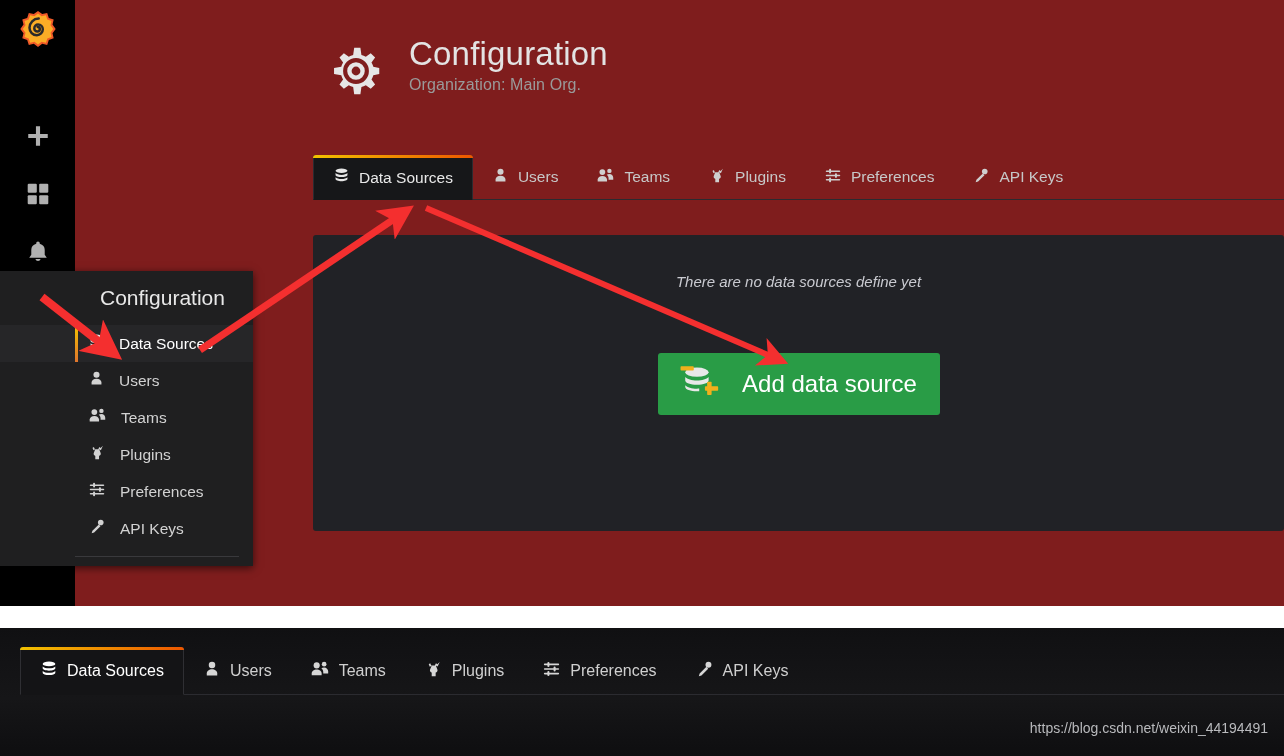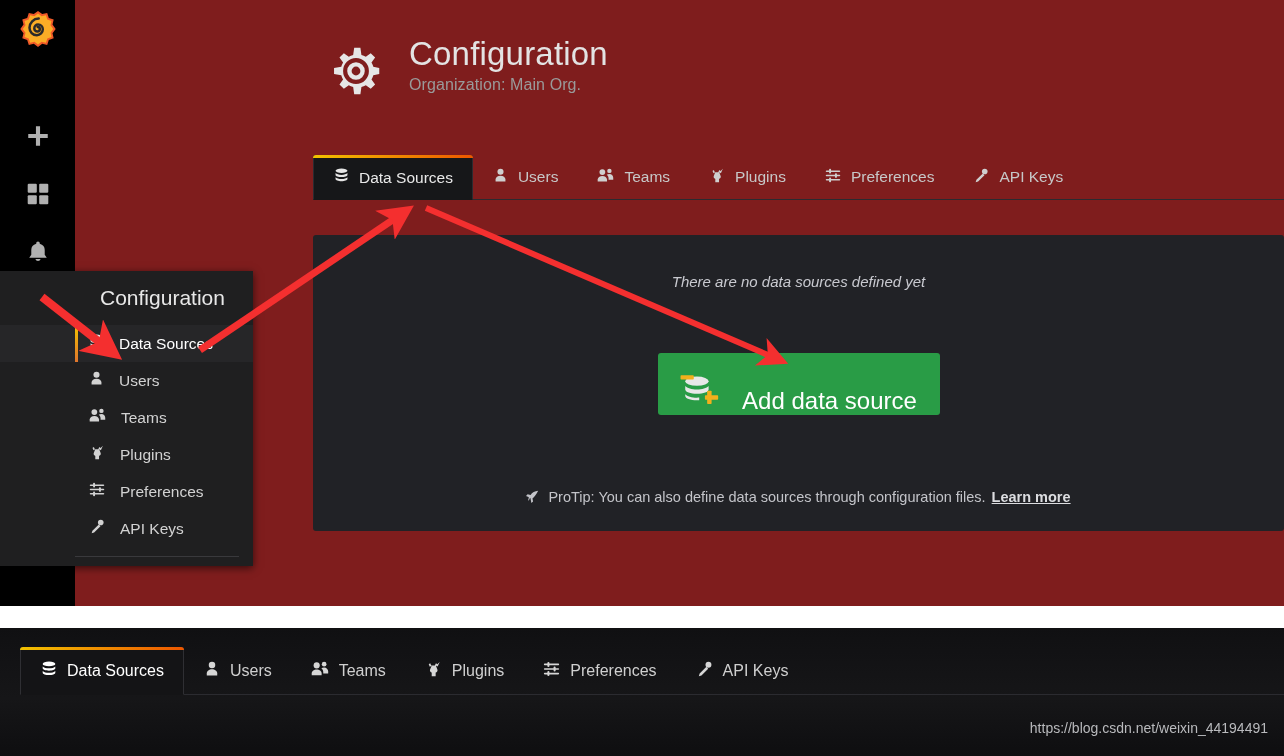--- a/index.html
+++ b/index.html
@@ -86,21 +86,21 @@
   }
   .empty-msg {
     position: absolute; left: 0; right: 0; top: 38px;
     text-align: center; font-style: italic; font-size: 15px; color: #c9cad0;
   }
   .add-btn {
     position: absolute; left: 50%; transform: translateX(-50%); top: 118px;
     width: 282px; height: 62px;
     background: #299c46;
     border: none; border-radius: 3px;
-    display: flex; align-items: flex-end; justify-content: center; gap: 22px;
+    display: flex; align-items: center; justify-content: center; gap: 22px;
     cursor: pointer;
   }
   .add-btn-label { font-size: 24px; color: #ffffff; font-weight: 400; }
   .protip {
     position: absolute; left: 0; right: 0; bottom: 26px;
     text-align: center; font-size: 14.5px; color: #c3c4c9;
   }
   .protip .rocket { margin-right: 5px; }
   .protip a {
     color: #dcdde0; text-decoration: underline; font-weight: 700;
@@ -264,47 +264,40 @@
           <svg viewBox="0 0 20 20" width="18" height="17" fill="#cfcfcf">
             <circle cx="14.4" cy="5.3" r="3.3"></circle>
             <path d="M12.1 7.6L4.6 15.1l-.9 2.9 2.9-.9 7.5-7.5-2-2z"></path>
           </svg>
         </span>
         <span>API Keys</span>
       </div>
     </div>
 
     <div class="card">
-      <div class="empty-msg">There are no data sources defined yet</div>
+      <div class="empty-msg">There are no data sources define yet</div>
 
       <button class="add-btn">
         <span>
           <svg viewBox="0 0 26 26" width="40" height="40">
             <g fill="#e8e8e8">
               <ellipse cx="11" cy="6" rx="7.6" ry="3"></ellipse>
               <path d="M3.4 9.1c1.3 1.4 4.2 2.3 7.6 2.3s6.3-.9 7.6-2.3v2.2c0 1.56-3.4 2.8-7.6 2.8S3.4 12.86 3.4 11.3V9.1z"></path>
               <path d="M3.4 14.4c1.3 1.4 4.2 2.3 7.6 2.3 .5 0 1-.02 1.5-.06v1.7c-.5.04-1 .06-1.5.06-4.2 0-7.6-1.24-7.6-2.8v-1.2z"></path>
             </g>
             <g fill="#f2b01c">
               <rect x="16.2" y="15.1" width="8.6" height="2.9" rx=".5"></rect>
               <rect x="17.65" y="13.65" width="2.9" height="8.6" rx=".5" transform="translate(22.6 -15.6) rotate(90)"></rect>
               <rect x="17.65" y="12.2" width="2.9" height="8.6" rx=".5"></rect>
             </g>
           </svg>
         </span>
         <span class="add-btn-label">Add data source</span>
       </button>
 
-      <div class="protip">
-        <span class="rocket">
-          <svg viewBox="0 0 16 16" width="13" height="13" fill="#c3c4c9" style="vertical-align:-1px">
-            <path d="M15 1c-4.2.4-7.4 2.3-9.4 5L2 5.3 0 7.4l3 1.2.5.5L2.5 13l1.1-.3 1.4-3.2.5.5L6.6 16l2.1-2-.7-3.6C10.7 8.4 12.6 5.2 15 1z"></path>
-          </svg>
-        </span><span>ProTip: You can also define data sources through configuration files.</span><a href="#">Learn more</a>
-      </div>
     </div>
 
     <div class="rail">
       <div class="rail-logo">
         <svg viewBox="0 0 40 40" width="40" height="40">
           <path d="M20 1l4.2 3.1 5-1.1 1.6 4.9 4.9 1.7-1.2 5L37.7 19l-3.2 4.3 1.2 5-4.9 1.7-1.6 4.9-5-1.1L20 37l-4.2-3.2-5 1.1-1.6-4.9-4.9-1.7 1.2-5L2.3 19l3.2-4.4-1.2-5 4.9-1.7L10.8 3l5 1.1L20 1z" fill="#f05a28"></path>
           <path d="M20 3.6l3.6 2.7 4.3-1 1.4 4.2 4.2 1.5-1 4.3 2.7 3.7-2.7 3.7 1 4.3-4.2 1.5-1.4 4.2-4.3-1L20 34.4l-3.6-2.7-4.3 1-1.4-4.2-4.2-1.5 1-4.3L4.8 19l2.7-3.7-1-4.3 4.2-1.5 1.4-4.2 4.3 1L20 3.6z" fill="#fbad26"></path>
           <path d="M20.7 8.6c-5.1 0-9.2 4.1-9.2 9.2 0 4.1 3.3 7.4 7.4 7.4 3.3 0 5.9-2.7 5.9-5.9 0-2.6-2.1-4.7-4.7-4.7-2.1 0-3.8 1.7-3.8 3.8 0 1.7 1.4 3 3 3 1.4 0 2.5-1.1 2.5-2.5 0-1.1-.9-2-2-2" fill="none" stroke="#2b2a2a" stroke-width="2.5" stroke-linecap="round"></path>
         </svg>
       </div>

